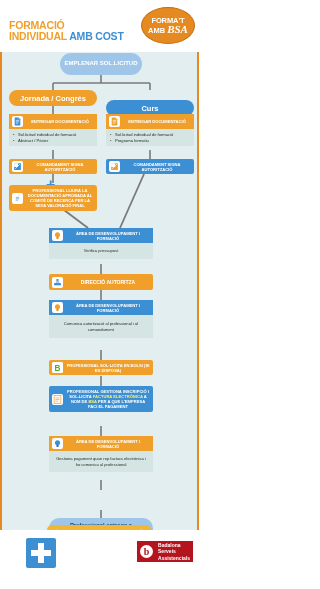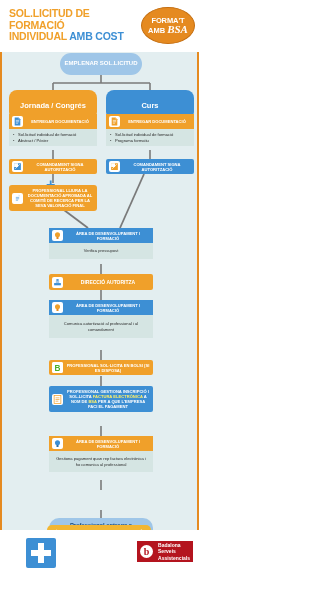--- a/index.html
+++ b/index.html
@@ -133,21 +133,21 @@
   }
   .hl { color: #fff06a; }
 
   .tabtop {
     width: 82px; height: 22px;
     border-radius: 11px;
     font-size: 6px;
     line-height: 7.5px;
   }
   .tabbranch {
-    width: 88px; height: 30px;
+    width: 88px; height: 16px;
     border-radius: 8px;
     font-size: 7.5px;
   }
   .endpill {
     width: 104px; height: 20px;
     border-radius: 10px;
     background: #9fc6e8;
     color: #1b1b1b;
     font-size: 8px;
   }
@@ -201,21 +201,21 @@
     font-size: 5px; font-weight: bold; line-height: 6.3px;
   }
 </style>
 </head>
 <body>
 
 <div class="page">
 
   <div class="header">
     <div class="title">
-      <span>SOL.LICITUD DE</span><br>
+      <br>
       <span>FORMACIÓ</span><br>
       <span>INDIVIDUAL</span>
       <span class="accent">AMB COST</span>
     </div>
     <div class="badge">
       <div class="badge-l1">FORMA'T</div>
       <div class="badge-l2">
         <span>AMB</span>
         <span class="badge-bsa">BSA</span>
       </div>
@@ -253,21 +253,21 @@
       </g>
     </svg>
 
     <div class="node" style="left:58px; top:1px;">
       <div class="pill pill-lightblue tabtop">EMPLENAR SOL.LICITUD</div>
     </div>
 
     <div class="node" style="left:7px; top:38px;">
       <div class="pill pill-orange tabbranch">Jornada / Congrés</div>
     </div>
-    <div class="node" style="left:104px; top:38px;">
+    <div class="node" style="left:104px; top:48px;">
       <div class="pill pill-blue tabbranch">Curs</div>
     </div>
 
     <div class="node card" style="left:7px; top:62px;">
       <div class="bar bar-orange">
         <div class="ico">
           <svg width="9" height="9" viewBox="0 0 16 16">
               <path d="M3 1h7l3 3v11H3z" fill="#3d8fd4"></path>
               <path d="M10 1l3 3h-3z" fill="#9fc6e8"></path>
               <g stroke="#ffffff" stroke-width="1.1">

